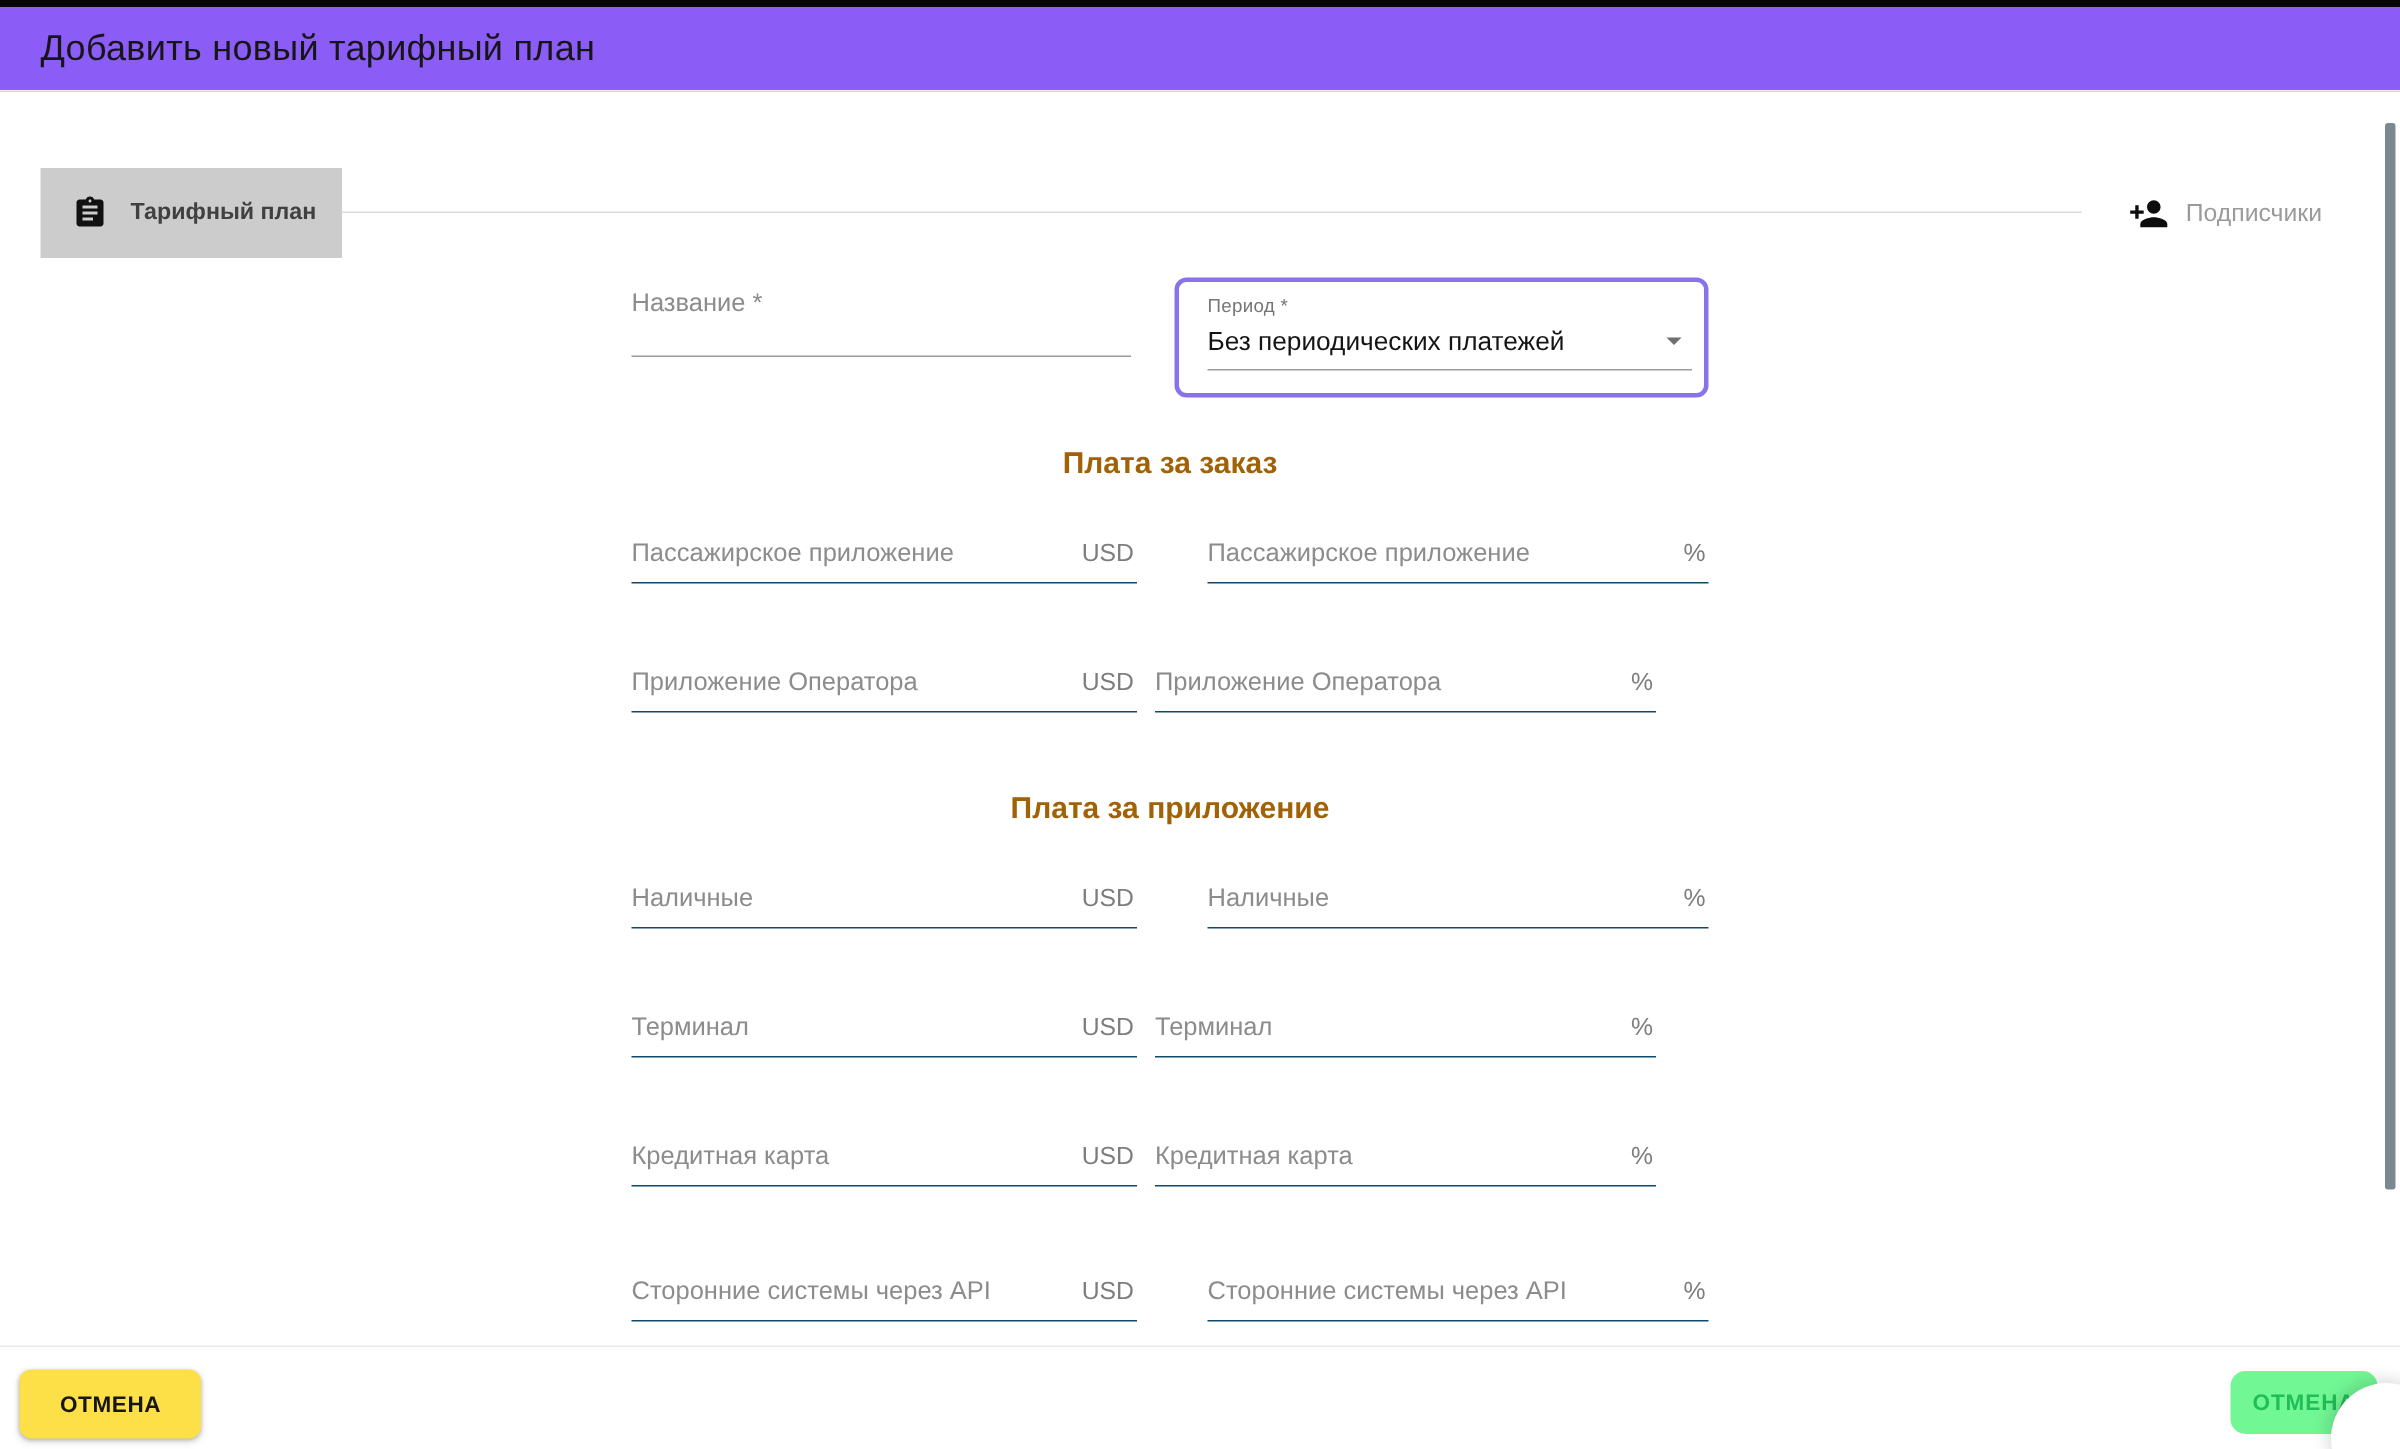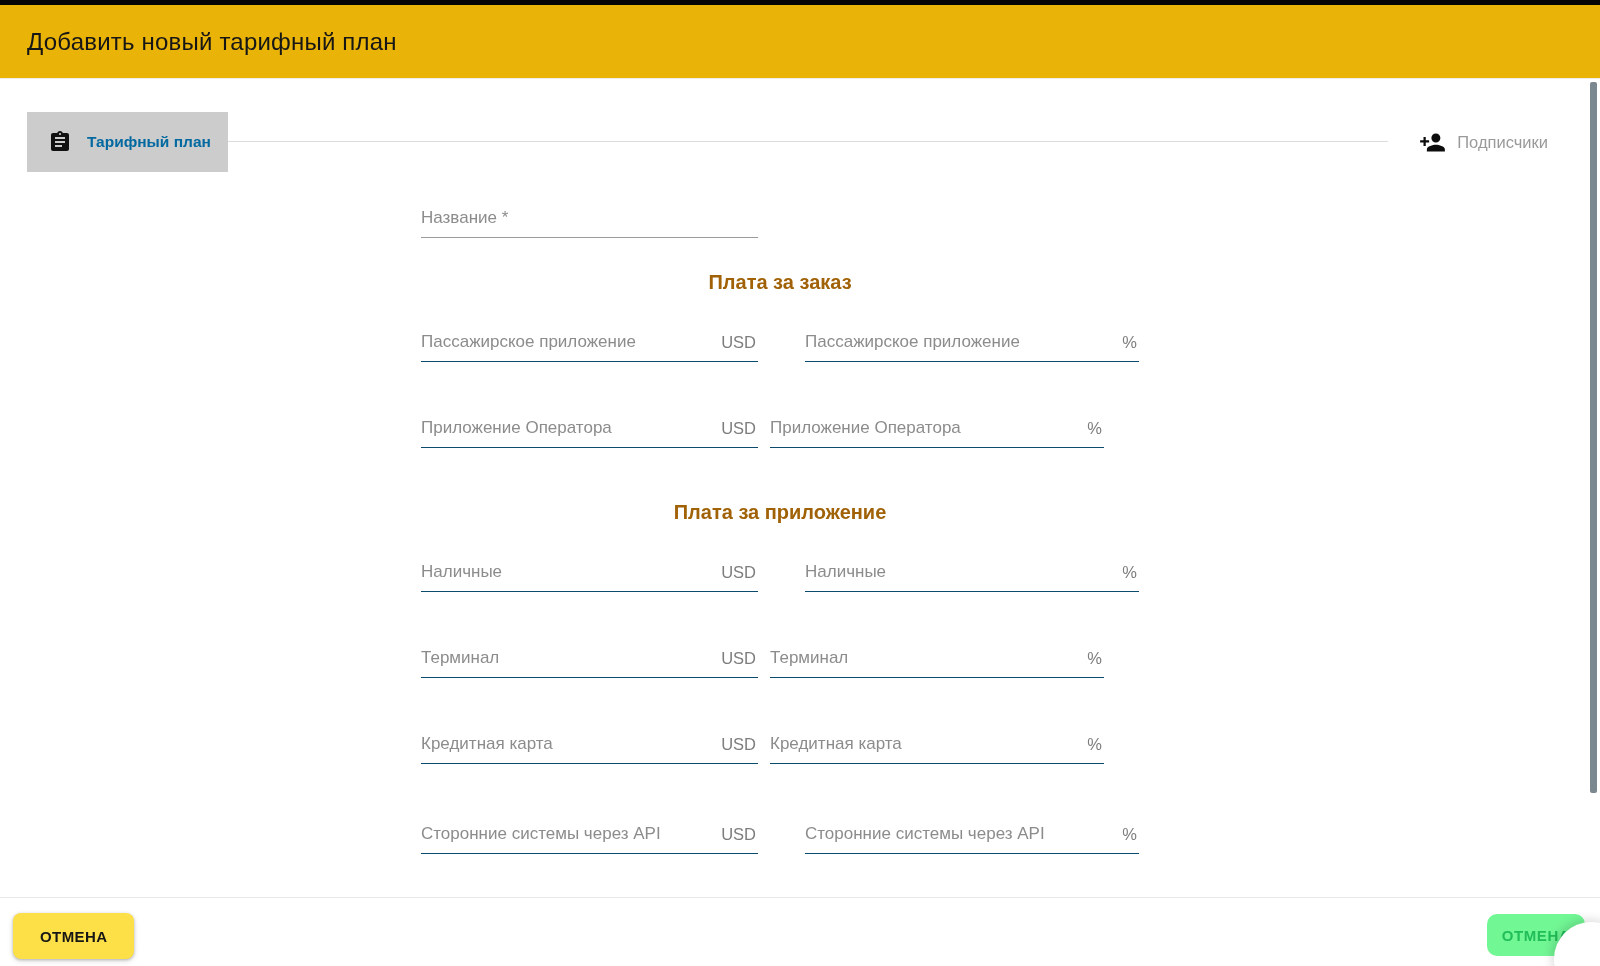--- a/index.html
+++ b/index.html
@@ -3,45 +3,45 @@
 <meta charset="utf-8">
 <style>
   * { margin:0; padding:0; box-sizing:border-box; }
   html,body { width:1600px; height:966px; background:#ffffff; }
   body { font-family:"Liberation Sans","DejaVu Sans",sans-serif; color:#161616; }
 
   .dialog { position:relative; width:1600px; height:966px; background:#fff; overflow:hidden; }
 
   .top-edge { position:absolute; top:0; left:0; width:100%; height:5px; background:#060606; }
 
-  .header { position:absolute; top:5px; left:0; right:0; height:74px;
+  .header { position:absolute; top:5px; left:0; right:0; height:56px;
             display:flex; align-items:center; padding-left:27px;
-            border-bottom:1px solid #ededed; background:#eab308; }
+            border-bottom:1px solid #ededed; background:#8b5cf6; }
   .header h1 { font-size:24px; font-weight:500; letter-spacing:.2px; color:#161616; }
 
   
   .stepper { position:absolute; top:112px; left:0; right:0; height:60px; }
   .step-chip { position:absolute; left:27px; top:0; width:201px; height:60px;
                background:#cccccc; display:flex; align-items:center; cursor:pointer; }
   .step-chip .icon { margin-left:21px; width:24px; height:24px; color:#111; }
-  .step-chip .lbl { margin-left:15px; font-size:15.5px; font-weight:bold; color:#0369a1; }
+  .step-chip .lbl { margin-left:15px; font-size:15.5px; font-weight:bold; color:#404040; }
   .connector { position:absolute; left:228px; top:29px; width:1160px; height:1px; background:#dcdcdc; }
   .step-next { position:absolute; right:52px; top:0; height:60px;
                display:flex; align-items:center; gap:11px; cursor:pointer;text-align:right; }
   .step-next .icon { width:27px; height:27px; color:#0d0d0d; }
   .step-next .lbl { font-size:16.5px; color:#9a9a9a; }
   .icon svg { width:100%; height:100%; display:block; }
 
   
   .content { position:absolute; top:174px; left:0; width:1560px; height:723px; overflow:hidden; }
   .form-wrap { width:718px; margin:0 auto; }
 
   .row-top { display:flex; align-items:flex-start; }
   .name-field { width:337px; margin-top:18px; height:46px;
-                border-bottom:1px solid #9b9b9b; display:flex; align-items:flex-end; }
+                border-bottom:1px solid #9b9b9b; display:flex; align-items:flex-start; }
   .name-field input { width:100%; border:none; outline:none; background:transparent;
                       font-family:inherit; font-size:17px; color:#222; padding:0 0 9px 0; }
   input::placeholder { color:#8c8c8c; opacity:1; }
 
   .period-box { margin-left:29px; margin-top:11px; width:360px; height:80px;
                 border:3px solid #8a73e8; border-radius:8px; background:#fff;
                 padding:0 8px 0 19px; cursor:pointer; }
   .period-label { margin-top:9px; font-size:12.5px; color:#757575; letter-spacing:.2px; }
   .period-row { display:flex; align-items:center; justify-content:space-between;
                 border-bottom:1px solid #9b9b9b; padding:4px 0 7px 0; }
@@ -113,20 +113,31 @@
     </div>
   </div>
 
   <div class="content">
     <div class="form-wrap">
 
       <div class="row-top">
         <div class="name-field">
           <input type="text" placeholder="Название *" style="">
         </div>
+        <div class="period-box">
+          <div class="period-label">Период *</div>
+          <div class="period-row">
+            <span class="period-value">Без периодических платежей</span>
+            <span class="icon">
+              <svg viewBox="0 0 24 24" fill="currentColor">
+                  <path d="M7 10l5 5 5-5z"></path>
+                </svg>
+            </span>
+          </div>
+        </div>
       </div>
 
       <div class="section-title st-1">Плата за заказ</div>
 
       <div class="fee-row fr-a1">
         <div class="fee-field usd">
           <input type="text" placeholder="Пассажирское приложение" style="">
           <span class="suffix">USD</span>
         </div>
         <div class="fee-field pct">

